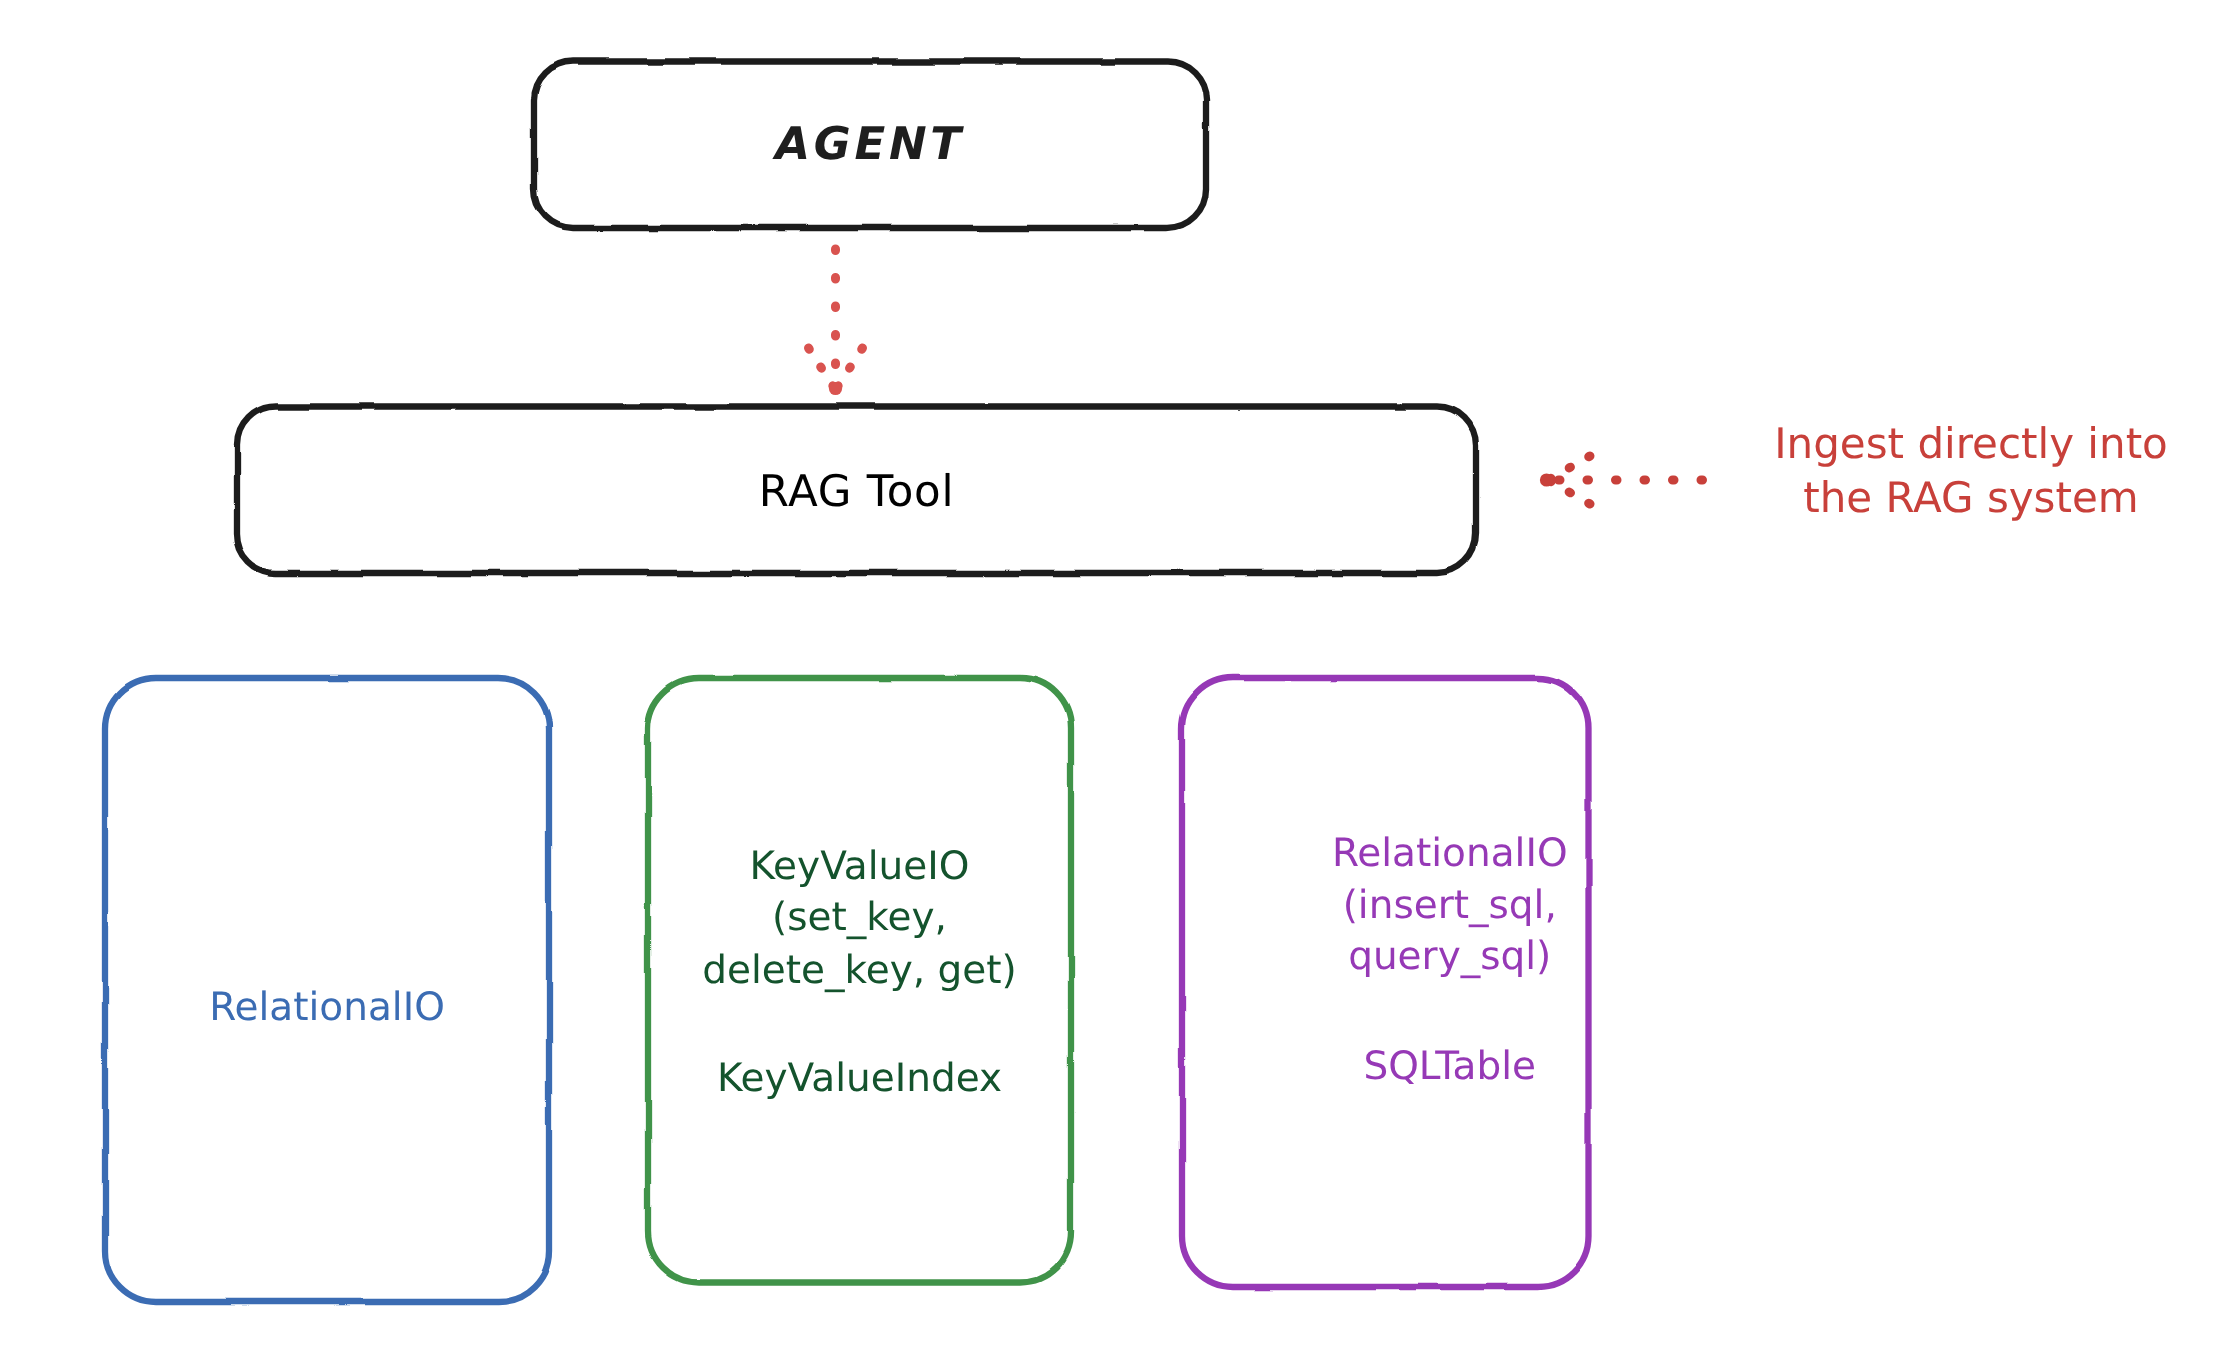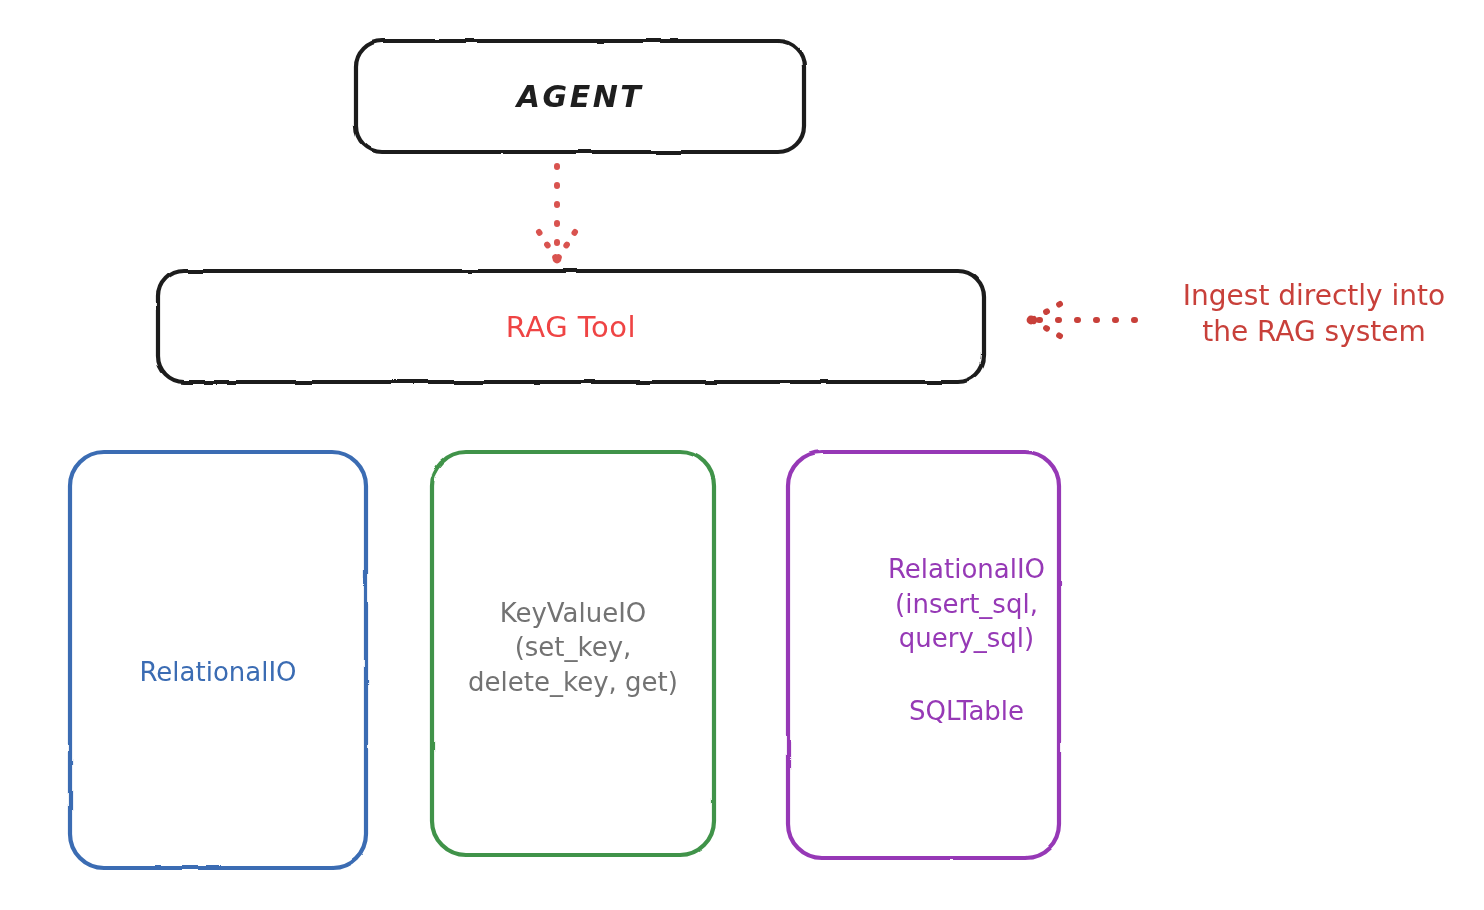--- a/index.html
+++ b/index.html
@@ -50,21 +50,21 @@
   
   #rag-node {
     left: 157px;
     top: 270px;
     width: 828px;
     height: 113px;
   }
   #rag-label {
     font-family: "DejaVu Sans", sans-serif;
     font-size: 29px;
-    color: #ef4444;
+    color: #000000;
     letter-spacing: 0.5px;
   }
 
   
   #vector-node {
     left: 68px;
     top: 450px;
     width: 300px;
     height: 420px;
   }
@@ -102,21 +102,21 @@
   .provider-index {
     font-size: 26px;
     font-weight: 500;
     margin-top: 40px;
   }
   #vector-node .provider-body { transform: translateY(-8px); }
   #keyvalue-node .provider-body { transform: translateY(-6px); }
   #relational-node .provider-body { transform: translateY(-16px); }
 
   .c-blue   { color: #3b6cb3; }
-  .c-green  { color: #737373; }
+  .c-green  { color: #14532d; }
   .c-purple { color: #9639b6; }
 
   
   #ingest-note {
     position: absolute;
     left: 1149px;
     top: 278px;
     width: 330px;
     color: #c8403a;
     font-size: 28px;
@@ -189,20 +189,21 @@
   <div class="provider-body">
     <div class="provider-index c-blue">RelationalIO</div>
   </div>
 </div>
 
 <div class="node" id="keyvalue-node">
   <div class="provider-body">
     <div class="provider-api c-green">KeyValueIO
 (set_key,
 delete_key, get)</div>
+    <div class="provider-index c-green">KeyValueIndex</div>
   </div>
 </div>
 
 <div class="node" id="relational-node">
   <div class="provider-body">
     <div class="provider-api c-purple">RelationalIO
 (insert_sql,
 query_sql)</div>
     <div class="provider-index c-purple">SQLTable</div>
   </div>

